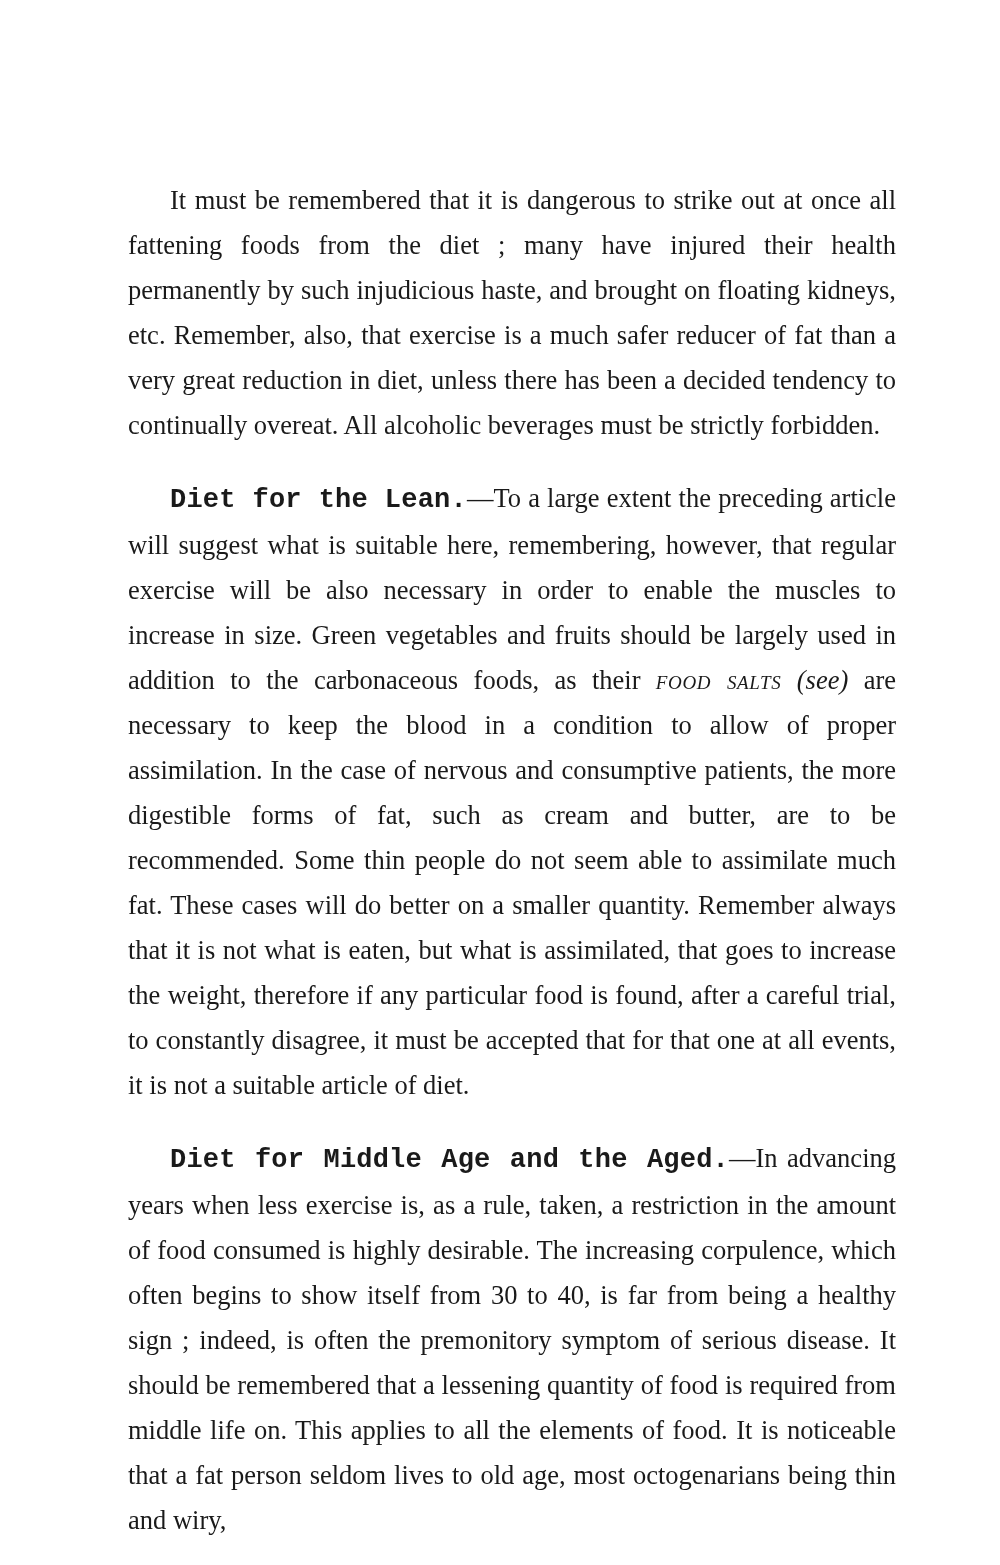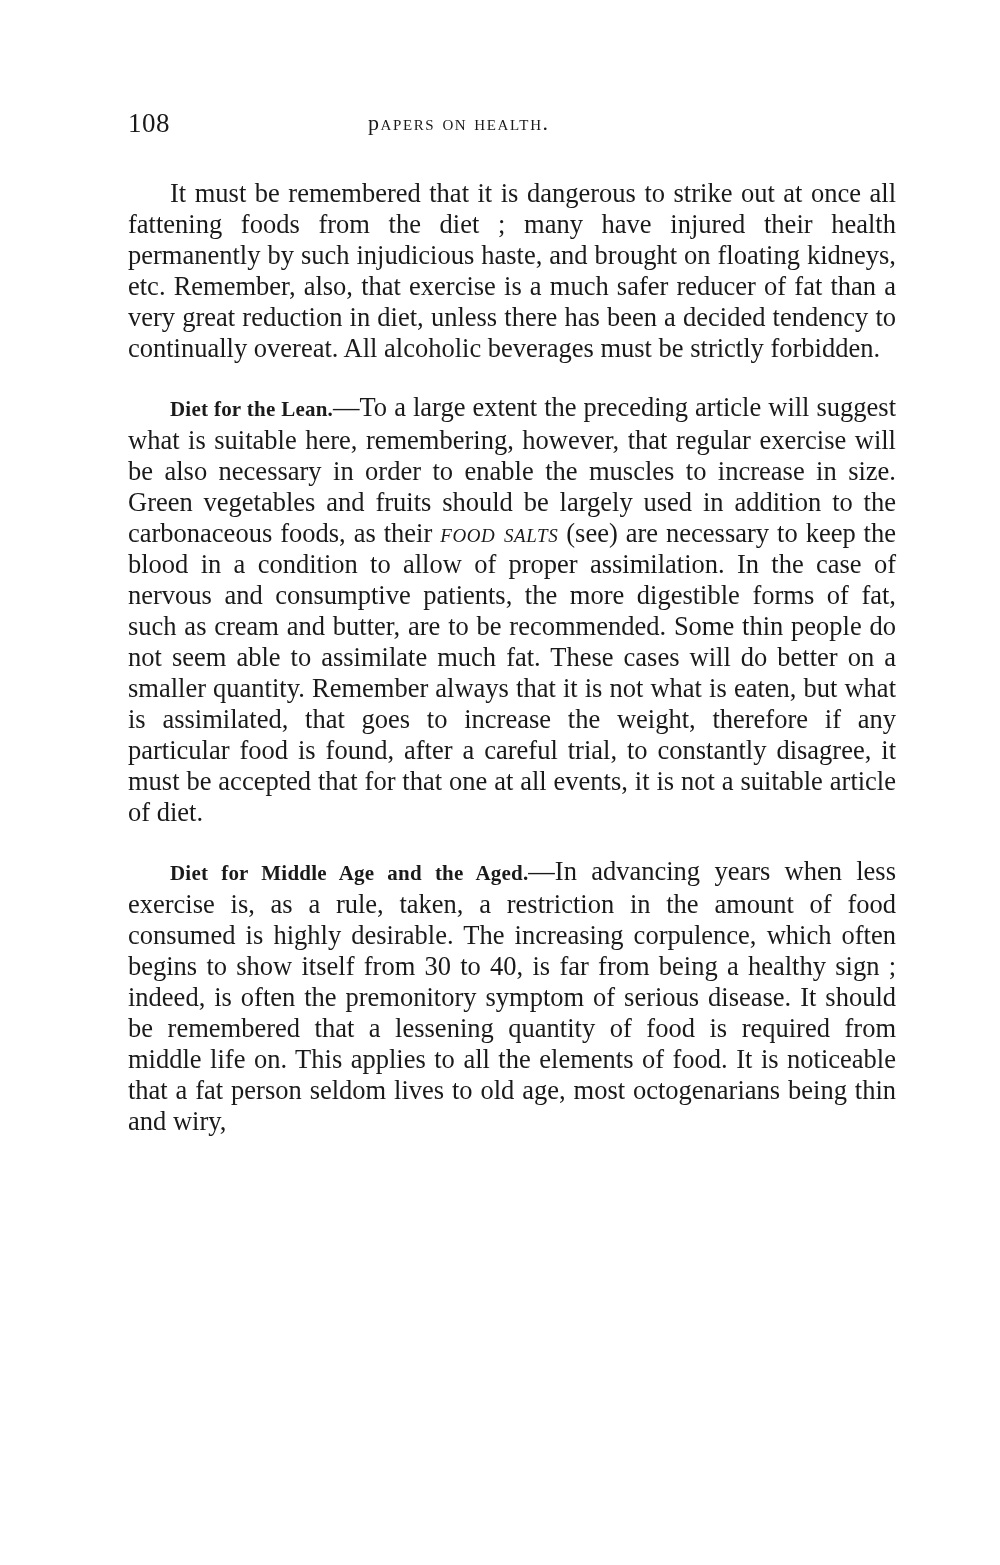--- a/index.html
+++ b/index.html
@@ -51,52 +51,49 @@
   }
   .body {
     position: absolute;
     top: 178px;
     left: 128px;
     width: 768px;
   }
   p.para {
     margin: 0 0 0 0;
     font-size: 26.5px;
-    line-height: 31px;
+    line-height: 45px;
     text-align: justify;
     text-justify: inter-word;
     text-indent: 42px;
     hyphens: manual;
   }
   p.para + p.para {
     margin-top: 28px;
   }
   .runin {
     font-weight: bold;
-    font-size: 21px;
-    font-family: Liberation Serif, serif;
+    font-size: 27px;
+    font-family: Liberation Mono, monospace;
     letter-spacing: 0.2px;
   }
   .smallcaps {
     font-variant: small-caps;
     letter-spacing: 0.6px;
     font-style: italic;
   }
   .ital {
+    font-style: italic;
   }
 </style>
 </head>
 <body>
 
 <div class="page">
 
-  <div class="header">
-    <span class="folio">108</span>
-    <span class="running-title">Papers on Health.</span>
-  </div>
 
   <div class="body">
 
     <p class="para">
       <span>It must be remembered that it is dangerous to strike out at once all fattening foods from the diet ; many have injured their health permanently by such injudicious haste, and brought on floating kidneys, etc.   Remember, also, that exercise is a much safer reducer of fat than a very great reduction in diet, unless there has been a decided tendency to continually overeat.   All alcoholic beverages must be strictly forbidden.</span>
     </p>
 
     <p class="para">
       <span class="runin">Diet for the Lean.</span><span>—To a large extent the preceding article will suggest what is suitable here, remembering, however, that regular exercise will be also necessary in order to enable the muscles to increase in size.   Green vegetables and fruits should be largely used in addition to the carbonaceous foods, as their </span><span class="smallcaps">food salts</span> <span class="ital">(see)</span><span> are necessary to keep the blood in a condition to allow of proper assimilation.   In the case of nervous and consumptive patients, the more digestible forms of fat, such as cream and butter, are to be recommended.   Some thin people do not seem able to assimilate much fat.   These cases will do better on a smaller quantity.   Remember always that it is not what is eaten, but what is assimilated, that goes to increase the weight, therefore if any particular food is found, after a careful trial, to constantly disagree, it must be accepted that for that one at all events, it is not a suitable article of diet.</span>
     </p>

